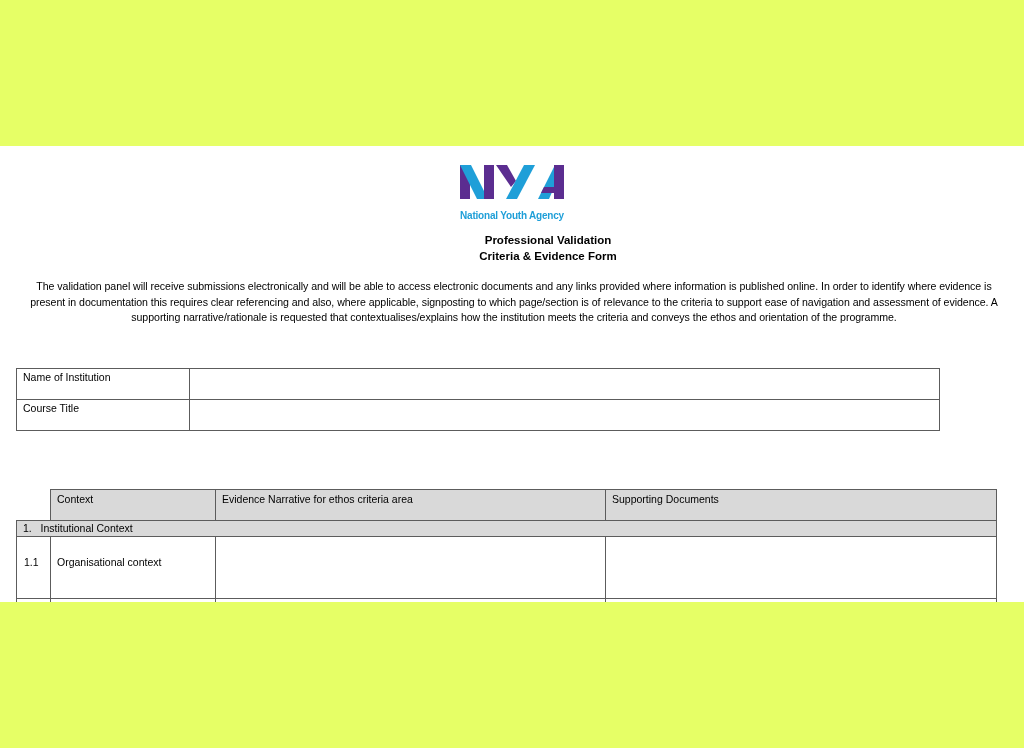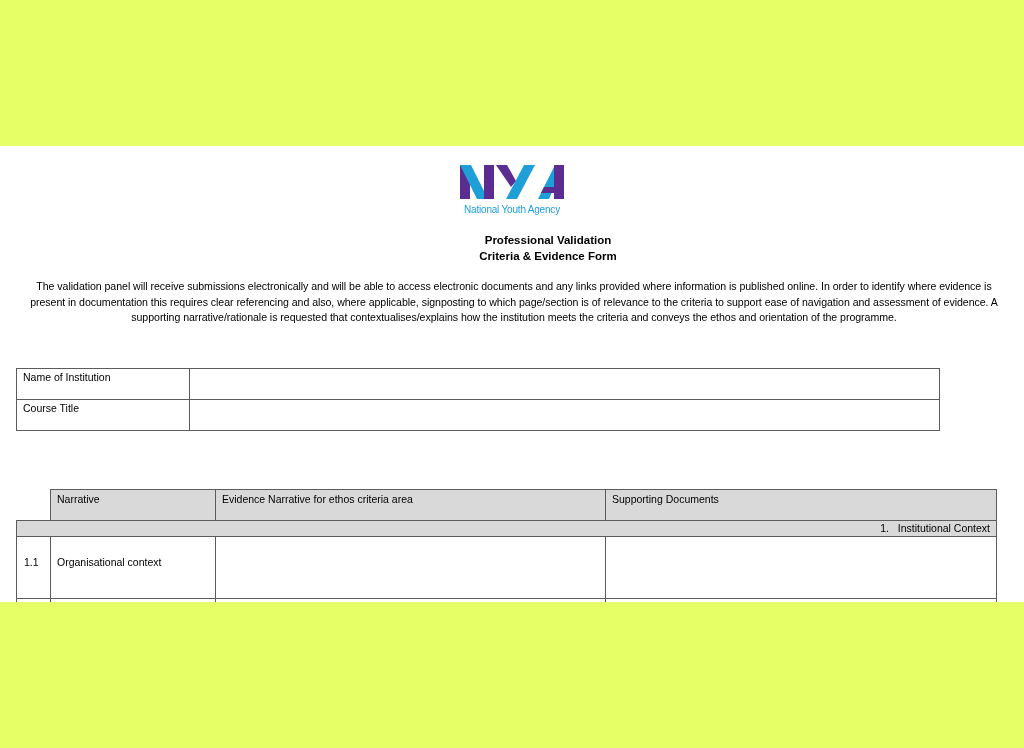--- a/index.html
+++ b/index.html
@@ -32,25 +32,25 @@
       height: 56px;
       text-align: center;
     }
     .logo-mark {
       display: block;
       margin: 0 auto;
     }
     .logo-sub {
       display: block;
       font-size: 10px;
-      font-weight: normal;
+      font-weight: bold;
       color: #1f9fd8;
       letter-spacing: -0.2px;
       white-space: nowrap;
-      margin-top: 3px;
+      margin-top: 9px;
     }
     .title-block {
       position: absolute;
       left: 0;
       width: 1024px;
       top: 86px;
       text-align: center;
       font-size: 11.5px;
       font-weight: bold;
       line-height: 16px;
@@ -168,26 +168,26 @@
   <table class="criteria-table">
     <colgroup>
       <col style="width:34px">
       <col style="width:165px">
       <col style="width:390px">
       <col style="width:391px">
     </colgroup>
     <tbody>
         <tr class="hdr">
       <td class="blank"></td>
-      <td>Narrative</td>
+      <td>Context</td>
       <td>Evidence Narrative for ethos criteria area</td>
       <td>Supporting Documents</td>
     </tr>
     <tr class="section">
-      <td colspan="4" style="white-space:pre;text-align:right;">1.   Institutional Context</td>
+      <td colspan="4" style="white-space:pre;">1.   Institutional Context</td>
     </tr>
     <tr class="row">
       <td class="num">1.1</td>
       <td>Organisational context</td>
       <td></td>
       <td></td>
     </tr>
     <tr class="row">
       <td class="num">1.2</td>
       <td>Nature of the award</td>

